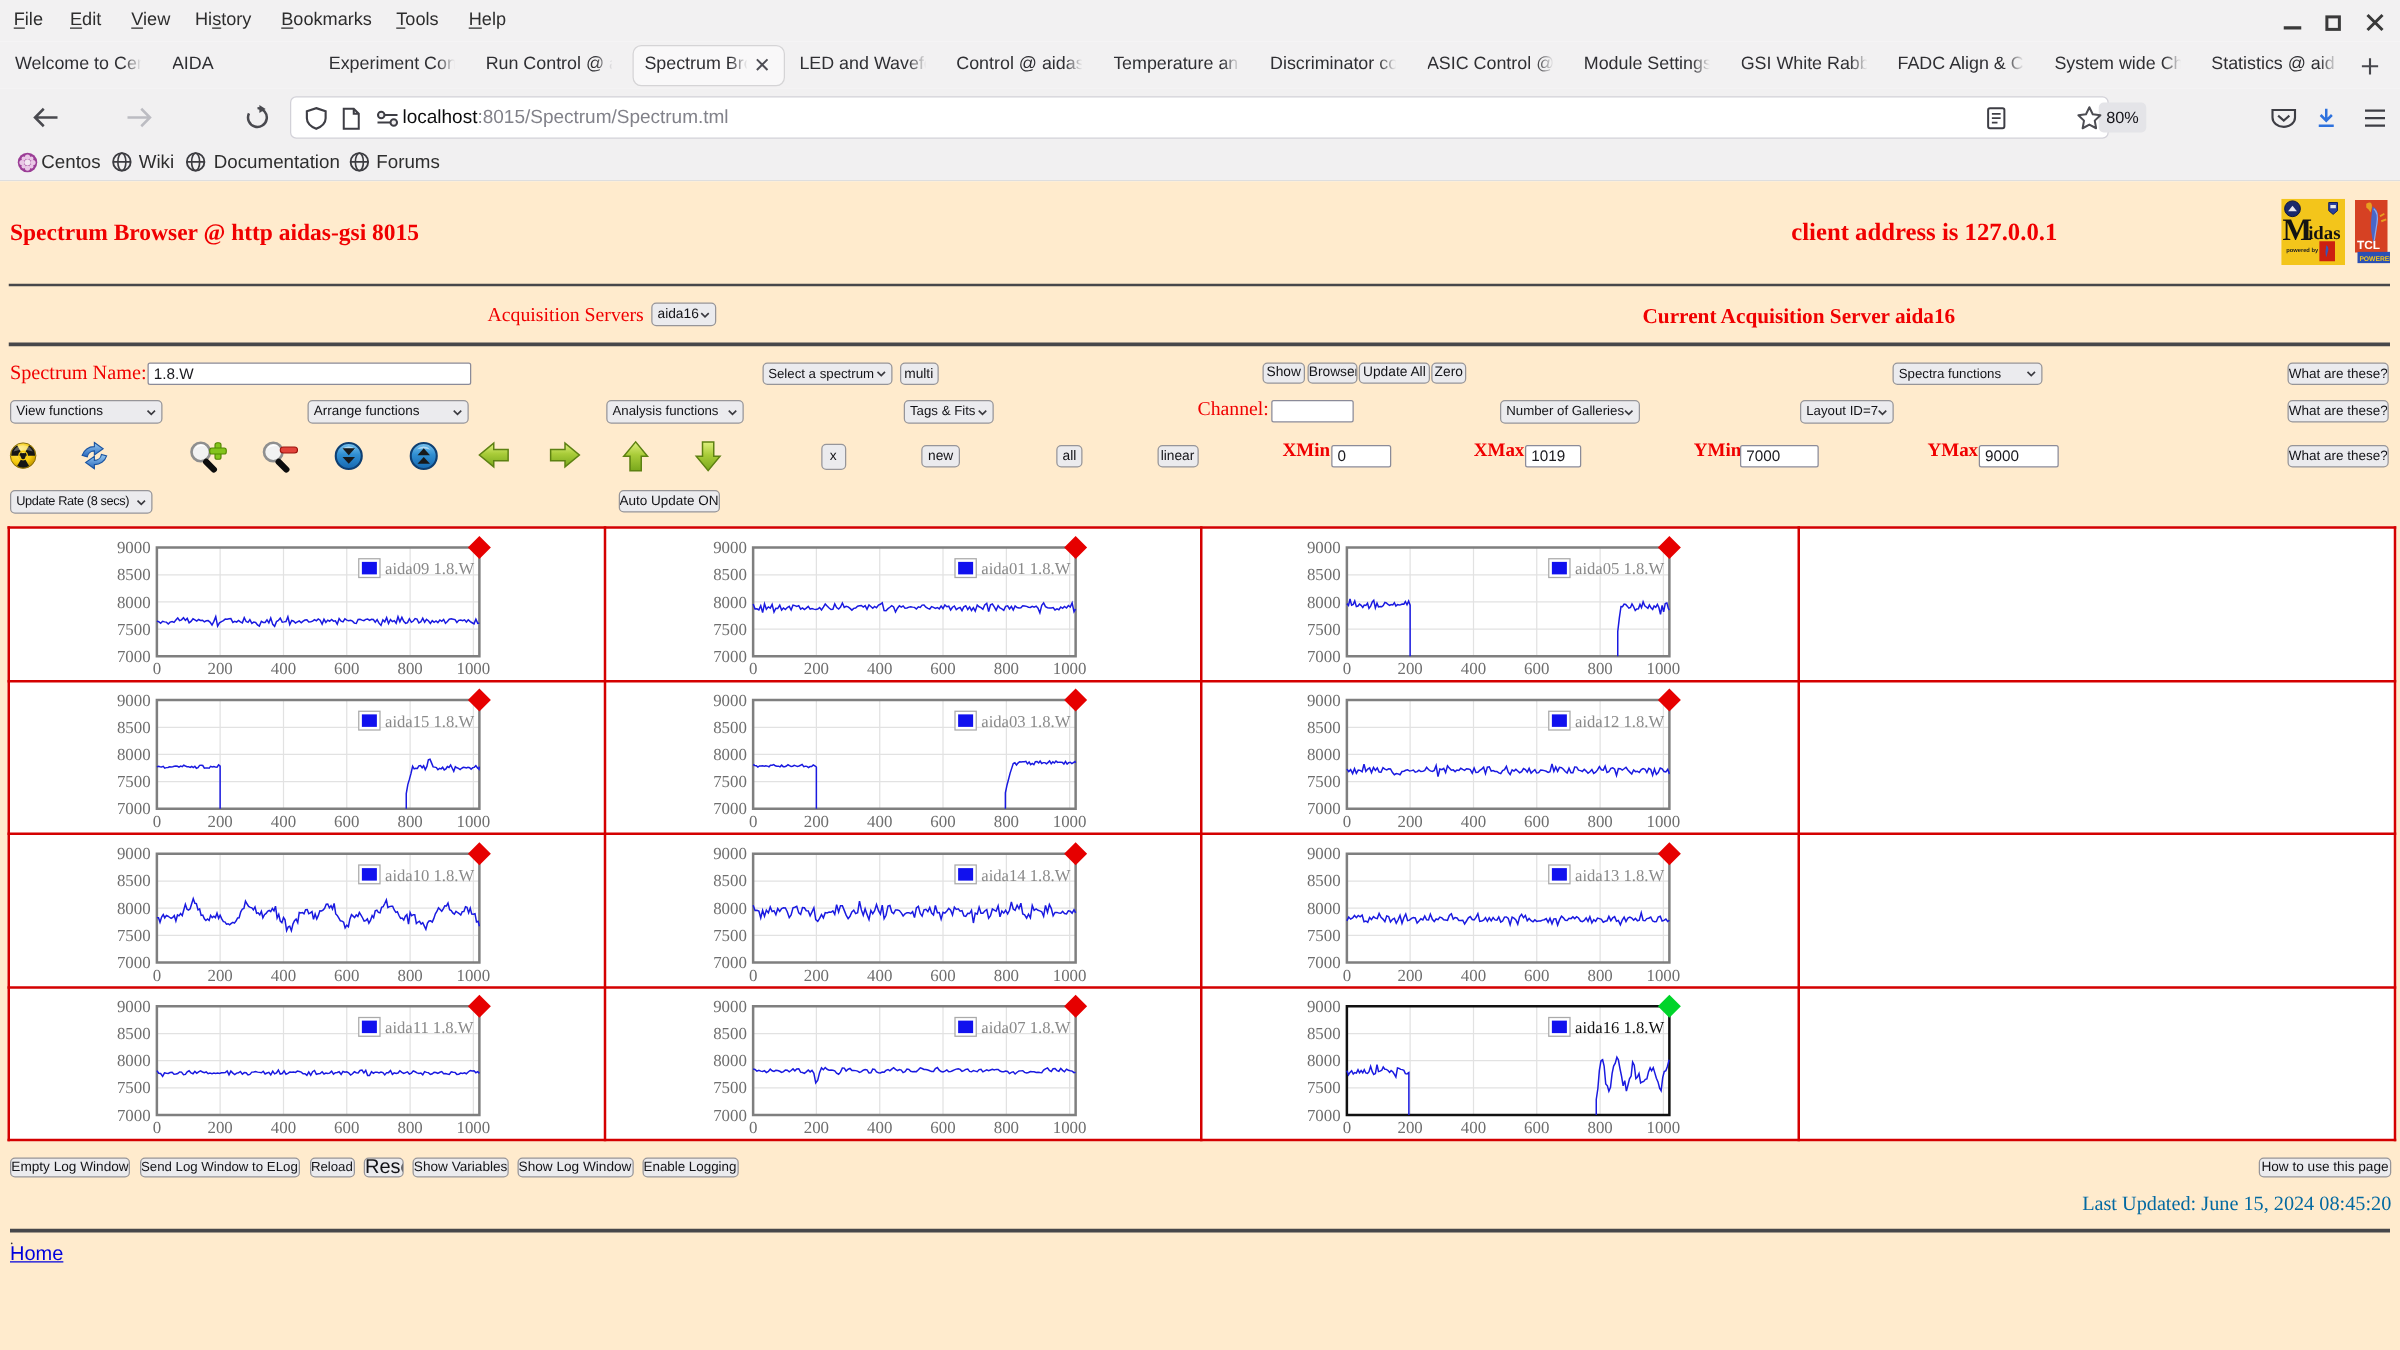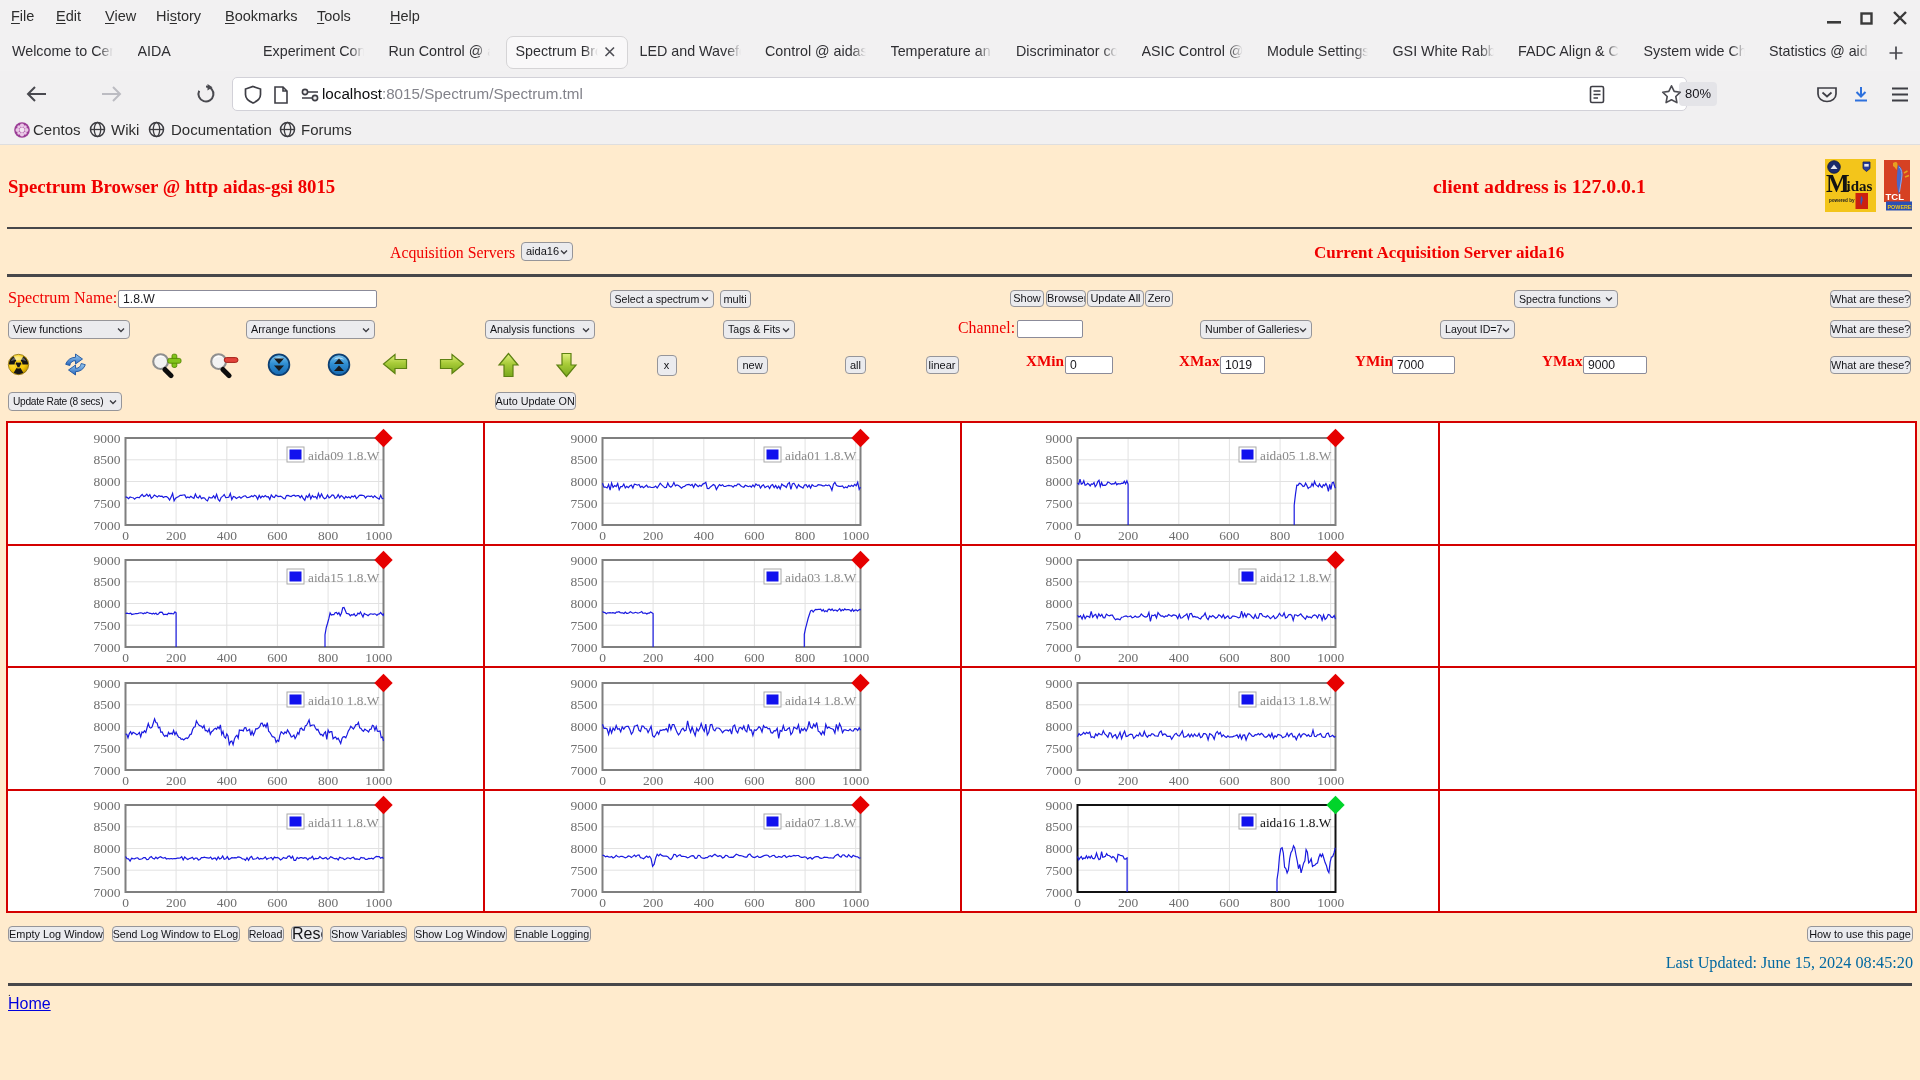--- a/index.html
+++ b/index.html
@@ -27,21 +27,21 @@
 .redline{position:absolute;background:#d40000;}
 </style></head><body>
 
 <div class="abs" id="menubar"></div>
 <div class="abs menuitem" style="left:11px;"><u>F</u>ile</div>
 <div class="abs menuitem" style="left:56px;"><u>E</u>dit</div>
 <div class="abs menuitem" style="left:105px;"><u>V</u>iew</div>
 <div class="abs menuitem" style="left:156px;">Hi<u>s</u>tory</div>
 <div class="abs menuitem" style="left:225px;"><u>B</u>ookmarks</div>
 <div class="abs menuitem" style="left:317px;"><u>T</u>ools</div>
-<div class="abs menuitem" style="left:390px;"><u>H</u>elp</div>
+<div class="abs menuitem" style="left:375px;"><u>H</u>elp</div>
 <svg class="abs" style="left:1820px;top:9px;" width="95" height="16">
     <rect x="7" y="12" width="14" height="2.6" fill="#3a3a3a"></rect>
     <rect x="41.5" y="4.5" width="10" height="10" fill="none" stroke="#3a3a3a" stroke-width="2.4"></rect>
     <path d="M74 3 L86 15 M86 3 L74 15" stroke="#3a3a3a" stroke-width="2.4"></path>
   </svg>
 <div class="abs" id="tabbar"></div>
 <div class="abs tablabel" style="left:12.0px;width:103px;">Welcome to Cen</div>
 <div class="abs tablabel" style="left:137.5px;width:103px;">AIDA</div>
 <div class="abs tablabel" style="left:263.0px;width:103px;">Experiment Cont</div>
 <div class="abs tablabel" style="left:388.5px;width:103px;">Run Control @ a</div>
@@ -163,21 +163,21 @@
 <div class="abs" style="left:8px;top:289px;font-family:'Liberation Serif',serif;font-size:16.2px;font-weight:normal;color:#f00000;white-space:nowrap;">Spectrum Name:</div>
 <div class="inp" style="left:118px;top:289.5px;width:259px;height:18px;line-height:16px;">1.8.W</div>
 <div class="sel" style="left:609.5px;top:289.5px;width:104px;height:18px;line-height:16px;padding-left:4px;font-size:10.6px;">Select a spectrum<svg class="ar" viewBox="0 0 8 8">
       <path d="M1 2.5 L4 5.5 L7 2.5" fill="none" stroke="#3a3a40" stroke-width="1.3"></path>
     </svg></div>
 <div class="btn" style="left:719.5px;top:289.5px;width:31px;height:18px;line-height:16px;font-size:11px;">multi</div>
 <div class="btn" style="left:1010px;top:289.5px;width:34px;height:17px;line-height:15px;font-size:11px;">Show</div>
 <div class="btn" style="left:1046px;top:289.5px;width:40px;height:17px;line-height:15px;font-size:11px;">Browser</div>
 <div class="btn" style="left:1087px;top:289.5px;width:57px;height:17px;line-height:15px;font-size:11px;">Update All</div>
 <div class="btn" style="left:1145px;top:289.5px;width:28px;height:17px;line-height:15px;font-size:11px;">Zero</div>
-<div class="sel" style="left:1514px;top:289.5px;width:104px;height:18px;line-height:16px;padding-left:4px;font-size:10.6px;">Spectra functions<svg class="ar" viewBox="0 0 8 8">
+<div class="sel" style="left:1514px;top:289.5px;width:120px;height:18px;line-height:16px;padding-left:4px;font-size:10.6px;">Spectra functions<svg class="ar" viewBox="0 0 8 8">
       <path d="M1 2.5 L4 5.5 L7 2.5" fill="none" stroke="#3a3a40" stroke-width="1.3"></path>
     </svg></div>
 <div class="btn" style="left:1830px;top:289.5px;width:81px;height:18px;line-height:16px;font-size:10.8px;">What are these?</div>
 <div class="sel" style="left:8px;top:320px;width:122px;height:19px;line-height:17px;padding-left:4px;font-size:10.8px;">View functions<svg class="ar" viewBox="0 0 8 8">
       <path d="M1 2.5 L4 5.5 L7 2.5" fill="none" stroke="#3a3a40" stroke-width="1.3"></path>
     </svg></div>
 <div class="sel" style="left:246px;top:320px;width:129px;height:19px;line-height:17px;padding-left:4px;font-size:10.8px;">Arrange functions<svg class="ar" viewBox="0 0 8 8">
       <path d="M1 2.5 L4 5.5 L7 2.5" fill="none" stroke="#3a3a40" stroke-width="1.3"></path>
     </svg></div>
 <div class="sel" style="left:485px;top:320px;width:110px;height:19px;line-height:17px;padding-left:4px;font-size:10.6px;">Analysis functions<svg class="ar" viewBox="0 0 8 8">

